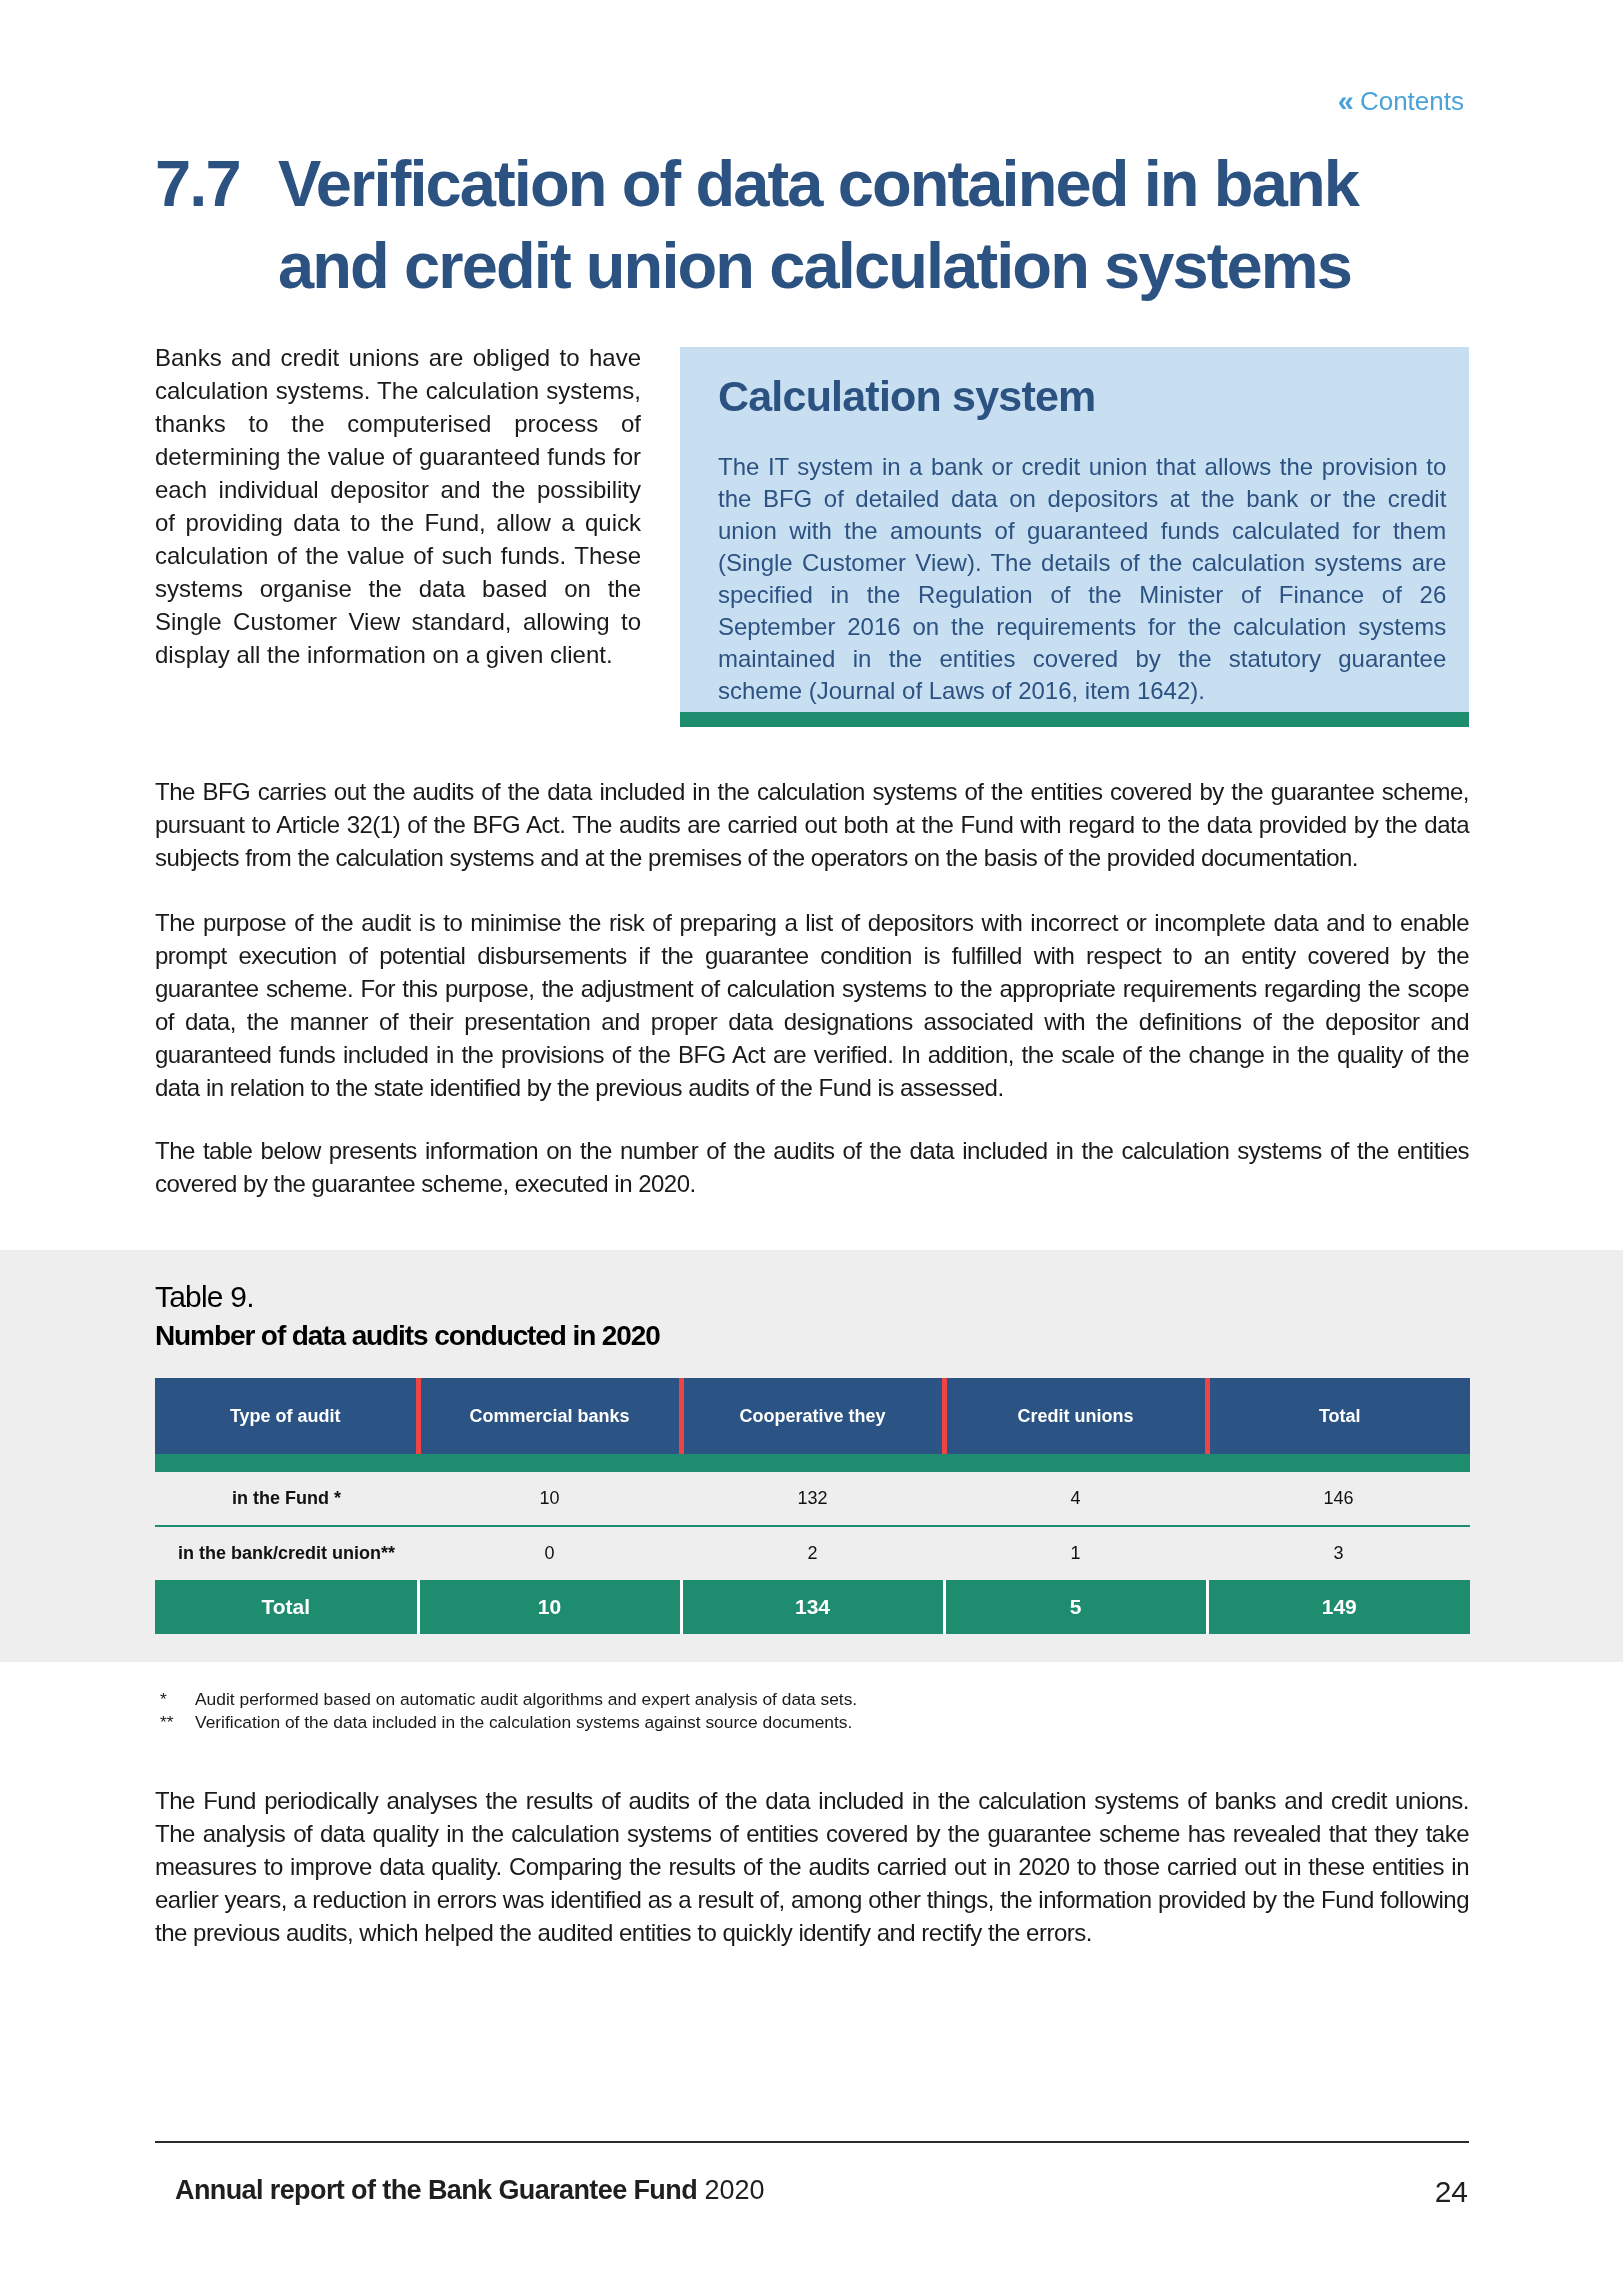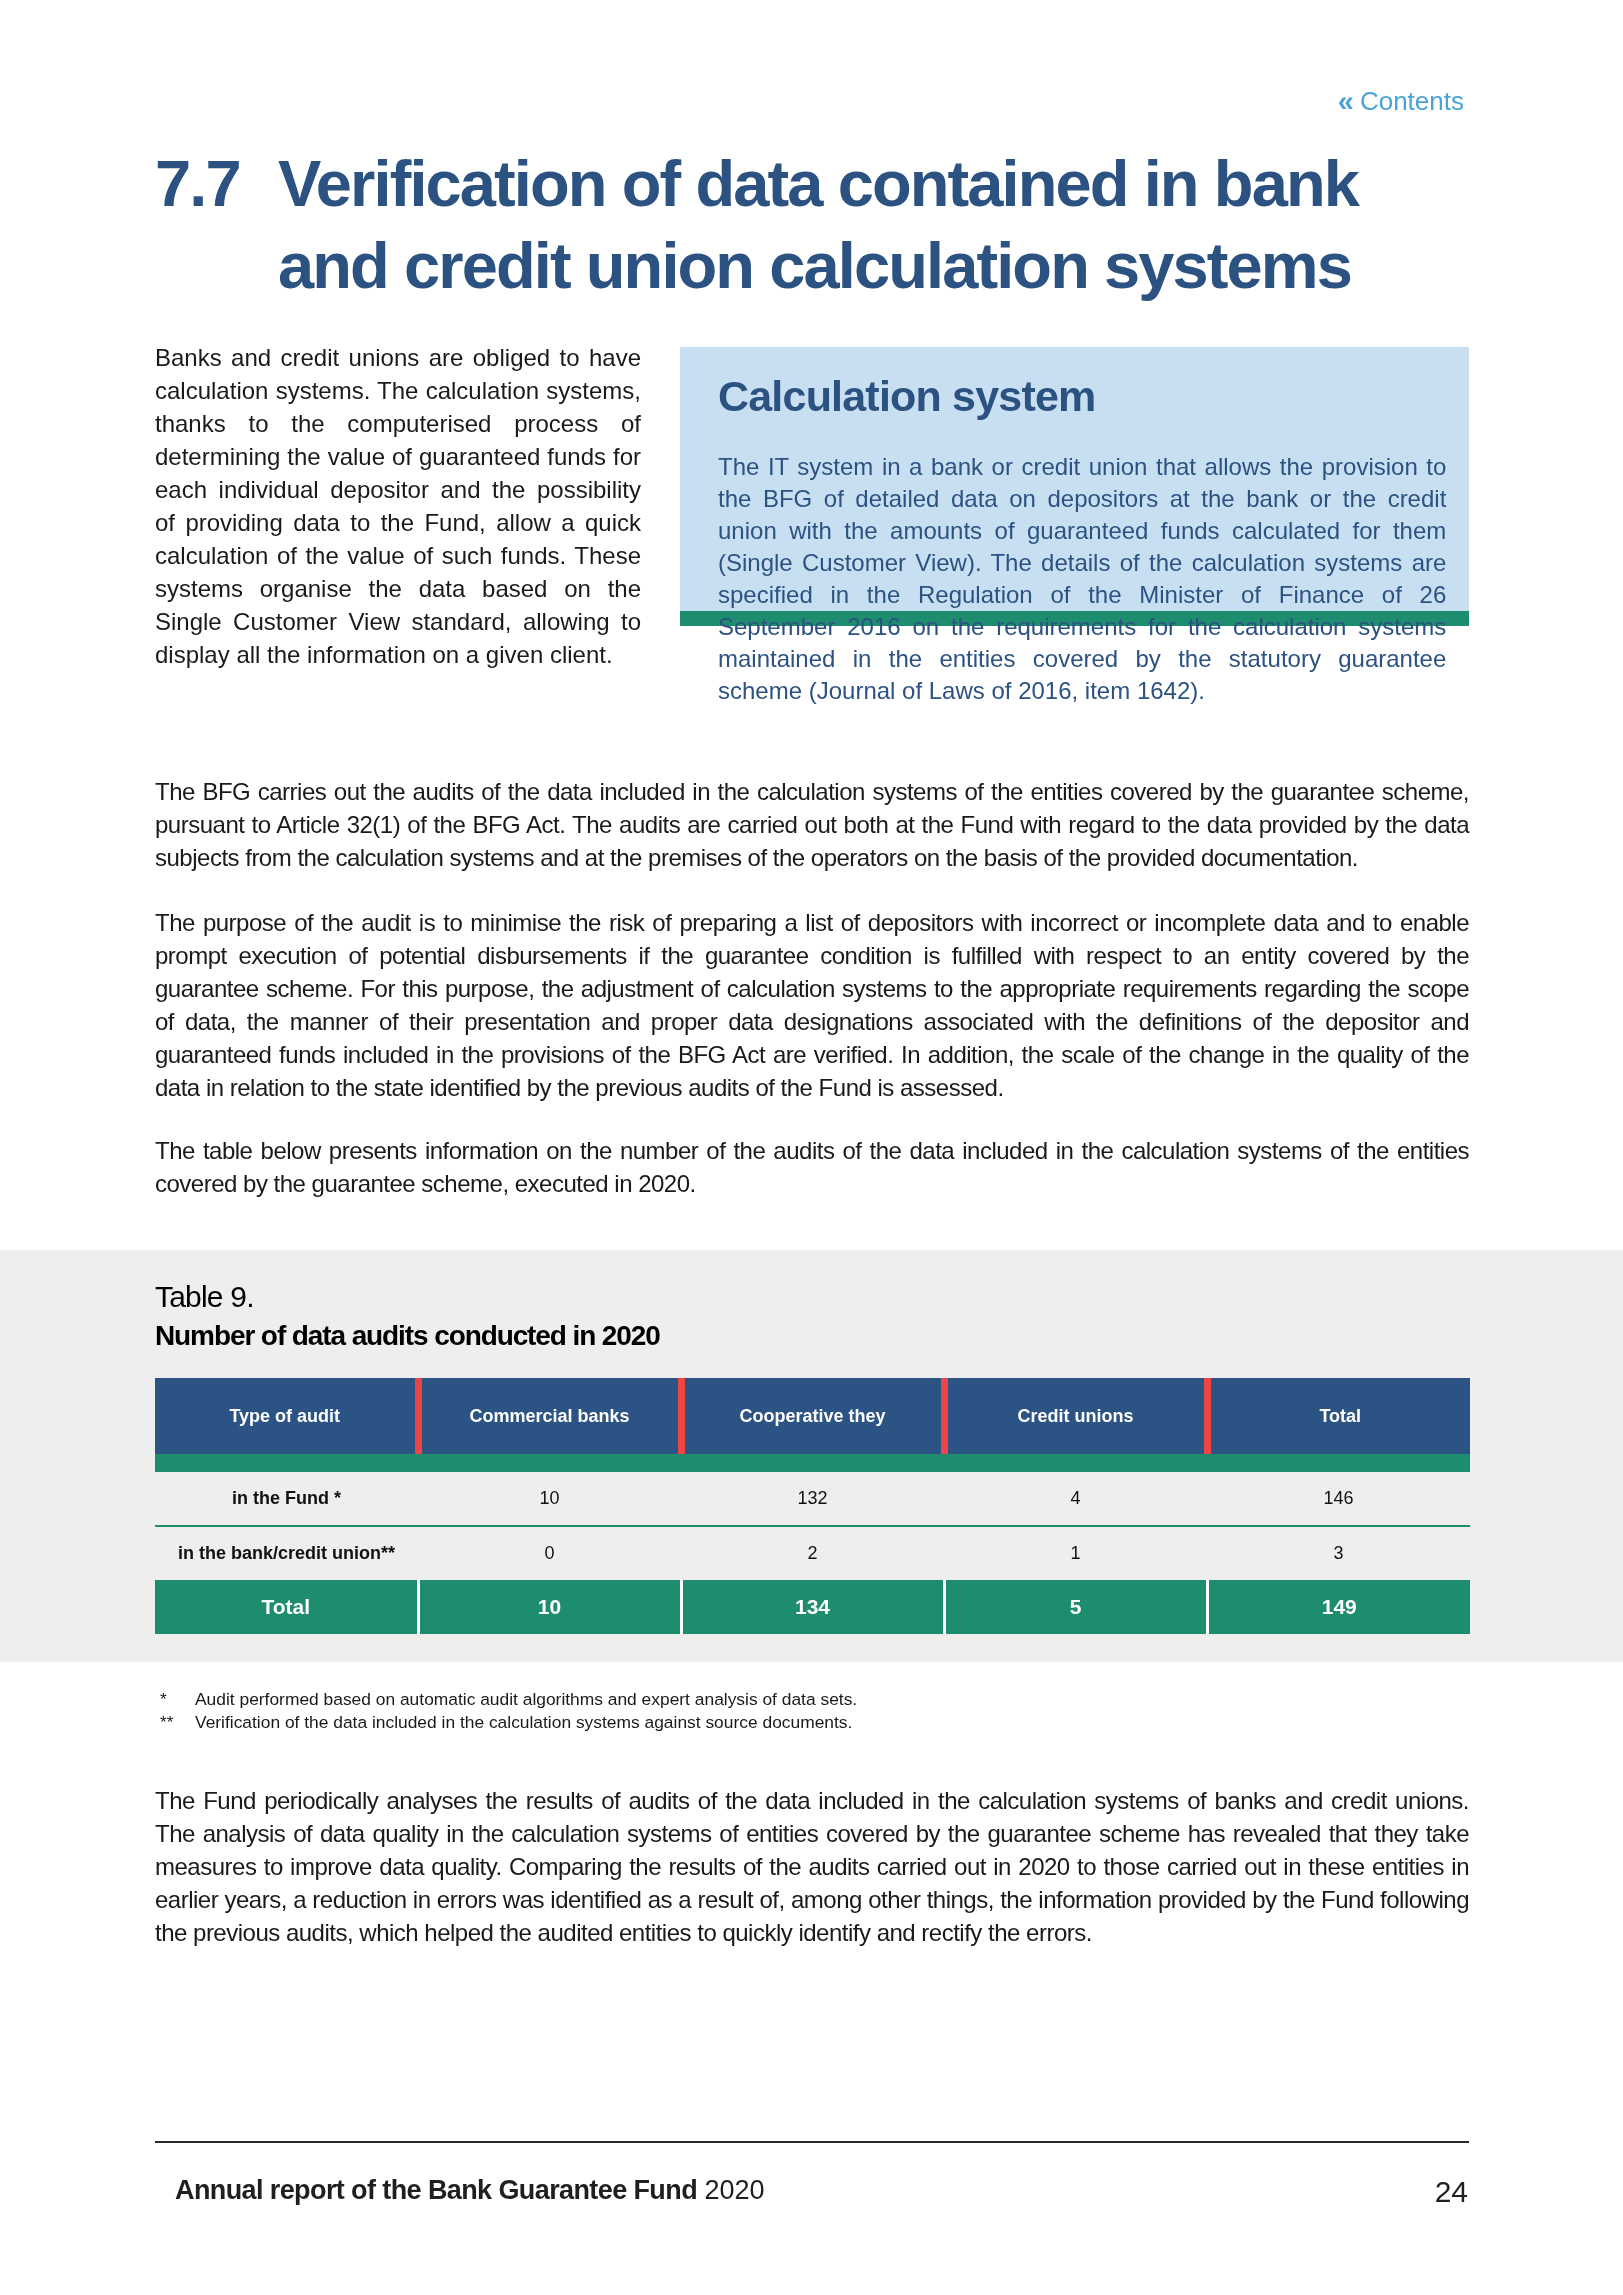--- a/index.html
+++ b/index.html
@@ -19,21 +19,21 @@
   }
   .section-title .num { width: 123px; flex: none; }
   .section-title .txt { flex: 1; }
 
   .intro-left {
     position: absolute; left: 155px; top: 341px; width: 486px;
     font-size: 24px; line-height: 33px; text-align: justify; color: #1a1a1a;
   }
 
   .callout {
-    position: absolute; left: 680px; top: 347px; width: 789px; height: 279px;
+    position: absolute; left: 680px; top: 347px; width: 789px; height: 380px;
     background: #c8dff1; border-bottom: 15px solid #1e8c6e;
     padding: 22.7px 22.7px 0 38px;
   }
   .callout h2 {
     font-size: 43px; color: #2c5282; font-weight: bold; letter-spacing: -0.8px; line-height: 53px;
   }
   .callout p {
     margin-top: 28px; font-size: 24px; line-height: 32px; color: #2c5282; text-align: justify;
   }
 
@@ -53,21 +53,21 @@
   }
   .table-label .num { font-size: 30px; line-height: 38px; letter-spacing: -0.8px; }
   .table-label .title { font-size: 28px; line-height: 39px; font-weight: bold; letter-spacing: -1.1px; }
 
   table.audits {
     position: absolute; left: 155px; top: 1378px; width: 1315px;
     border-collapse: collapse; table-layout: fixed;
   }
   table.audits th {
     background: #2b5384; color: #ffffff; font-size: 18px; font-weight: bold;
-    height: 76px; text-align: center; border-left: 3px solid #ffffff; border-right: 7px solid #ef4444;
+    height: 76px; text-align: center; border-left: 3px solid #ffffff; border-right: 5px solid #ef4444;
   }
   table.audits th:first-child { border-left: none; }
   table.audits th:last-child { border-right: none; }
   table.audits tr.stripe td { background: #1e8c6e; height: 18px; padding: 0; }
   table.audits tr.body-row td {
     font-size: 18px; text-align: center; height: 54px; color: #111;
   }
   table.audits tr.body-row td.rowlabel { font-weight: bold; }
   table.audits tr.body-row.first td { border-bottom: 2.3px solid #1e8c6e; }
   table.audits tr.total td {

